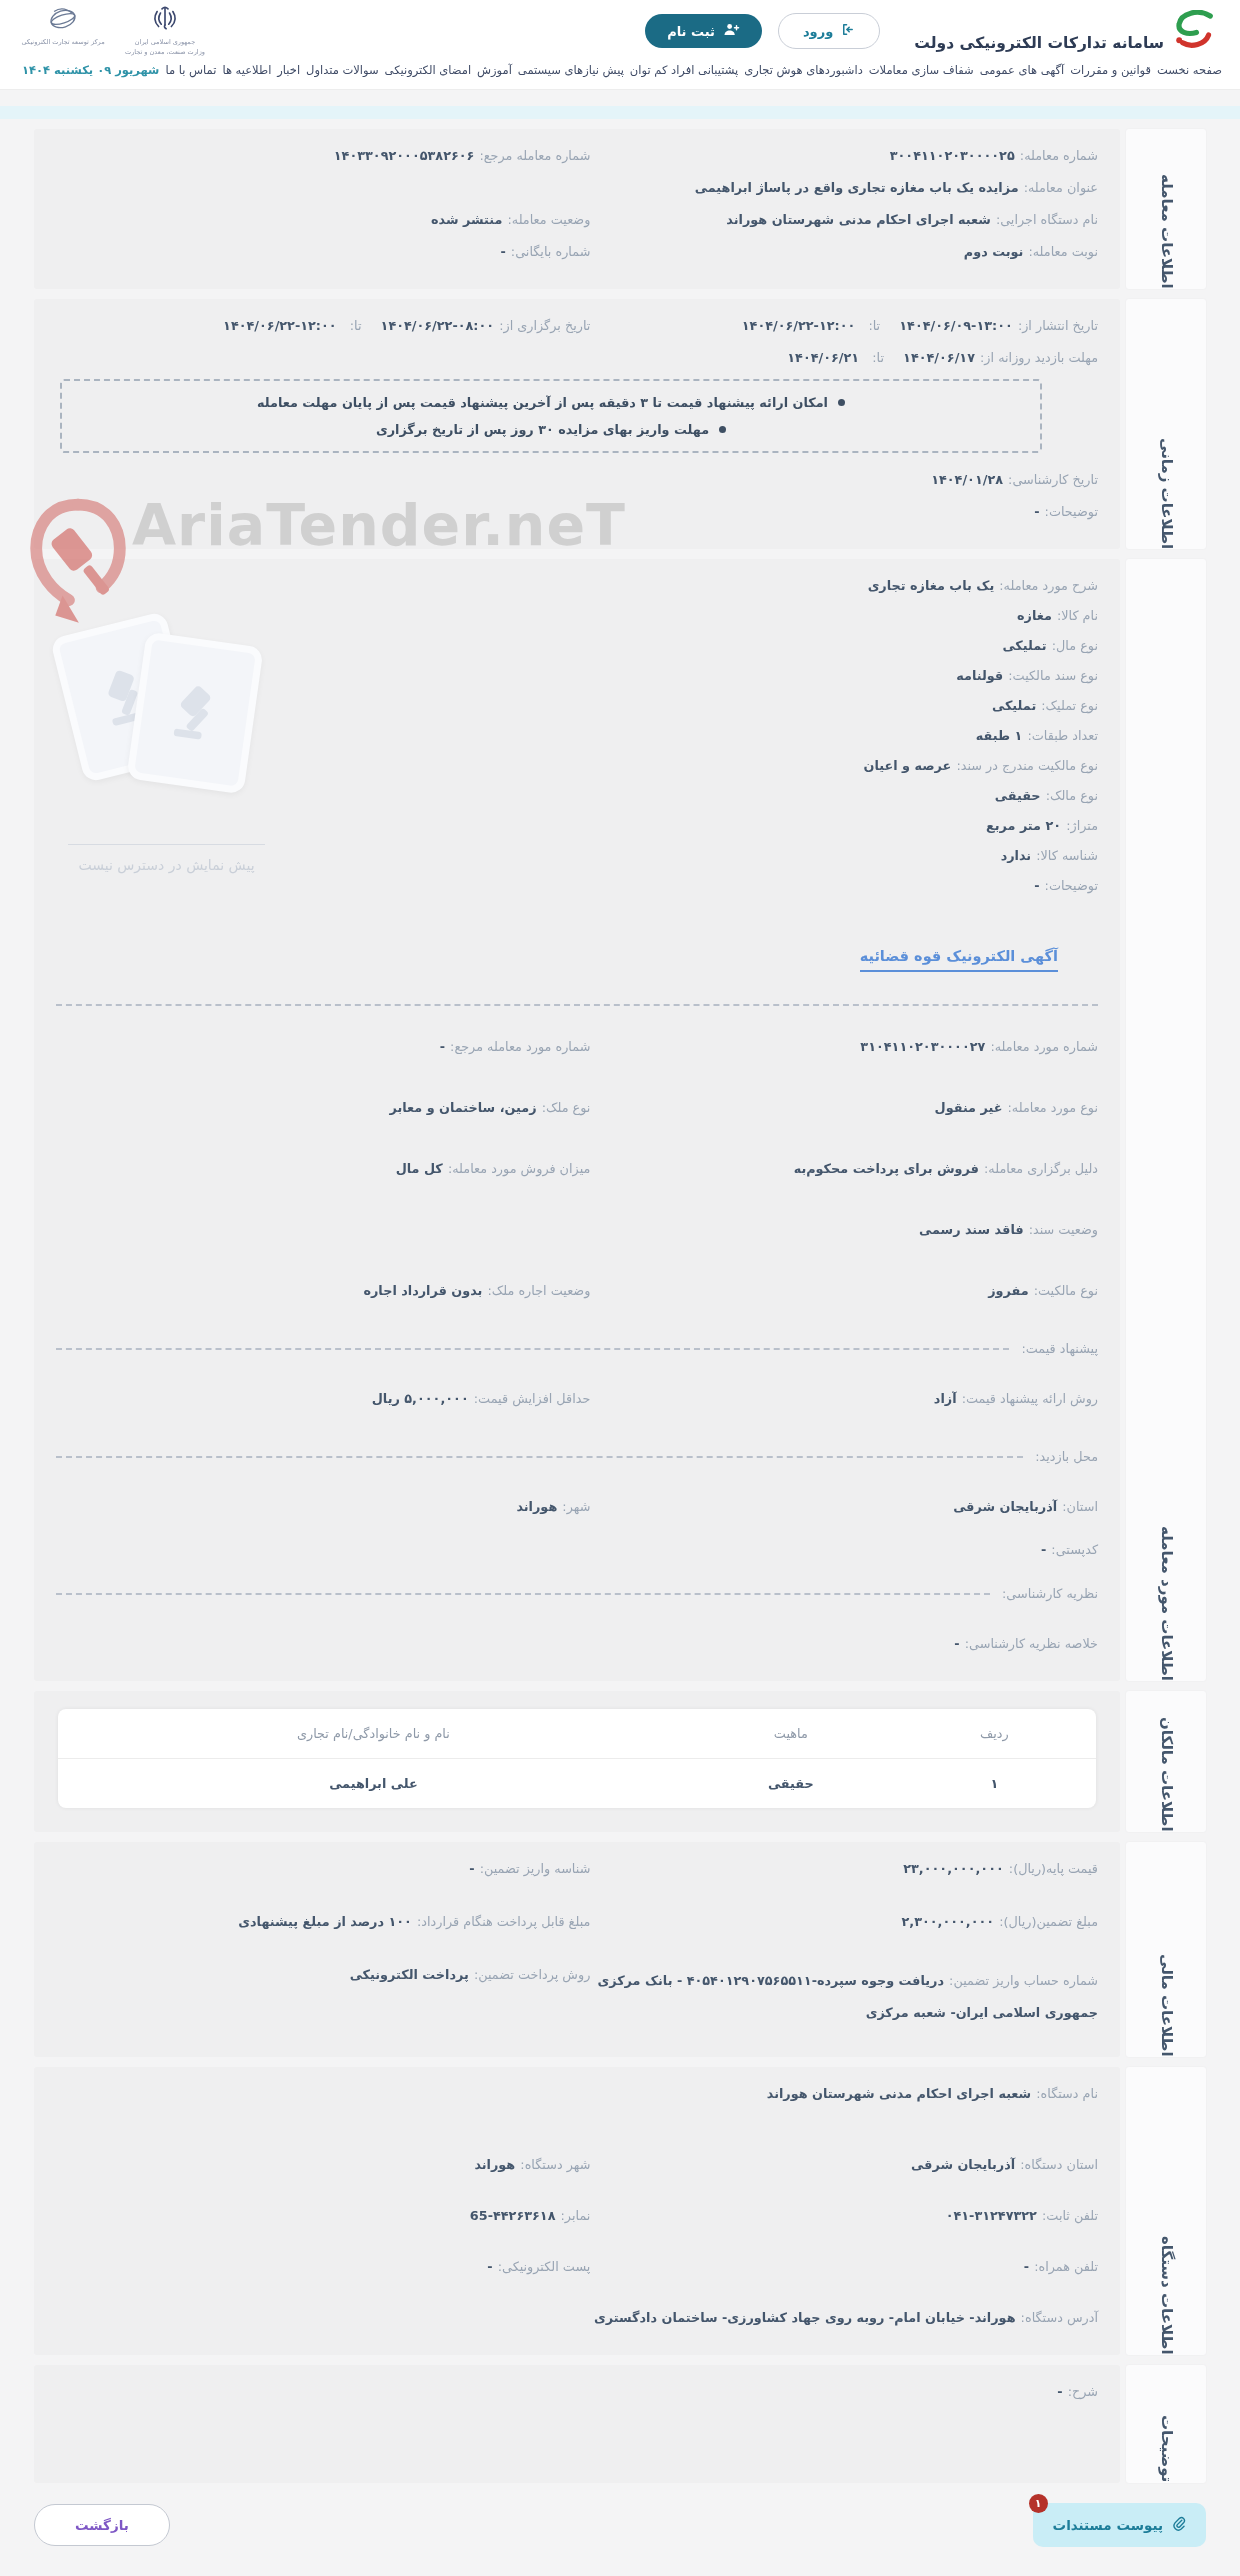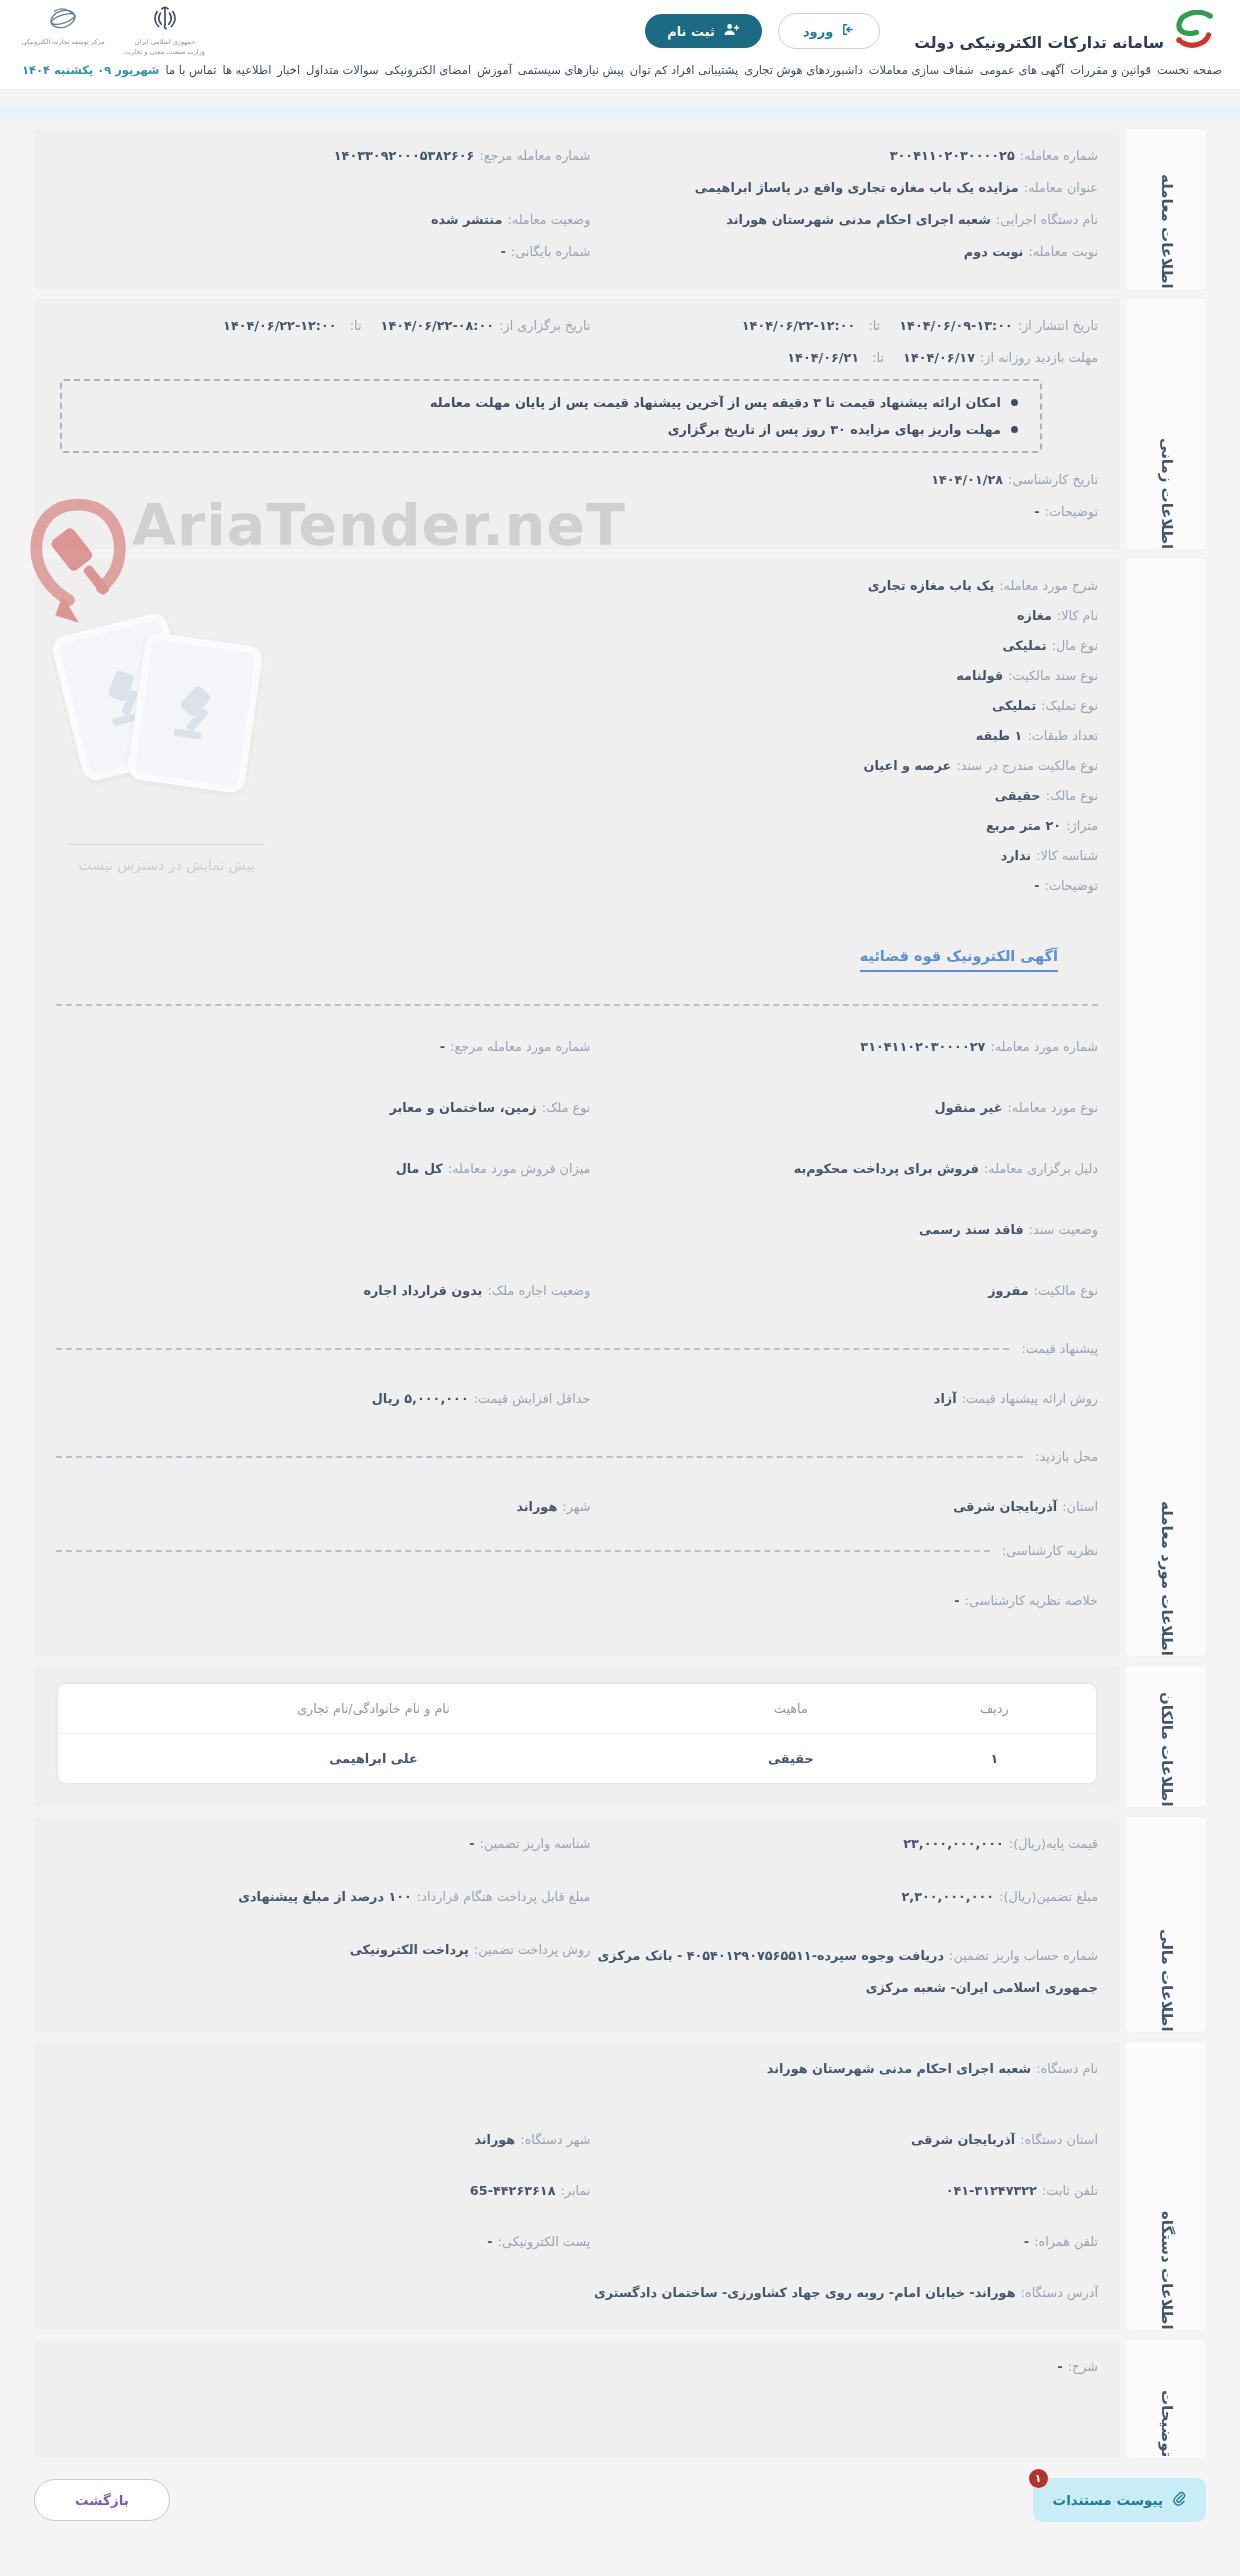--- a/index.html
+++ b/index.html
@@ -38,21 +38,21 @@
   .card { flex:1; background:#efeff0; border-radius:3px; padding:16px 22px; position:relative; }
   .g2 { display:grid; grid-template-columns:0.95fr 1fr; margin-bottom:13px; }
   .frow { margin-bottom:13px; }
   .lbl { color:#98a4b3; font-size:12.8px; }
   .val { color:#44566c; font-size:12.8px; font-weight:bold; }
   .num { direction:ltr; unicode-bidi:embed; display:inline-block; }
   .tosep { margin:0 14px 0 8px; }
   
   .notes-box { border:2px dashed #aab4c0; border-radius:4px; margin:12px 56px 16px 4px;
     padding:14px 22px; display:flex; flex-direction:column; gap:12px; }
-  .note-line { display:flex; align-items:center; gap:10px; }
+  .note-line { display:flex; align-items:center; gap:10px;justify-content:center; }
   .dot { width:7px; height:7px; border-radius:50%; background:#3e4f63; flex:none; }
   .note-txt { font-size:12.8px; font-weight:bold; color:#3e4f63; }
   
   .sec3-card { min-height:1097px; }
   .srow { margin-bottom:11px; }
   .jlink { display:inline-block; margin:16px 40px 6px 0; color:#5b8fd9; font-size:14.5px;
     font-weight:bold; border-bottom:2px solid #5b8fd9; padding-bottom:6px; cursor:pointer; }
   .dash-sep { border-top:2px dashed #b9c0cb; margin:26px 0 30px 0; }
   .sp { margin-bottom:42px; }
   .dash-head { display:flex; align-items:center; gap:12px; margin:28px 0 32px 0; }
@@ -346,20 +346,23 @@
     </div>
 
     <div class="dash-head">
       <span class="lbl">محل بازدید:</span>
       <span class="dash-line"></span>
     </div>
     <div class="g2" style="margin-bottom:24px;">
       <div><span class="lbl">استان:</span> <span class="val">آذربایجان شرقی</span></div>
       <div><span class="lbl">شهر:</span> <span class="val">هوراند</span></div>
     </div>
+    <div class="frow">
+      <span class="lbl">کدپستی:</span> <span class="val">-</span>
+    </div>
 
     <div class="dash-head">
       <span class="lbl">نظریه کارشناسی:</span>
       <span class="dash-line"></span>
     </div>
     <div class="frow">
       <span class="lbl">خلاصه نظریه کارشناسی:</span> <span class="val">-</span>
     </div>
   </div>
 </section>

